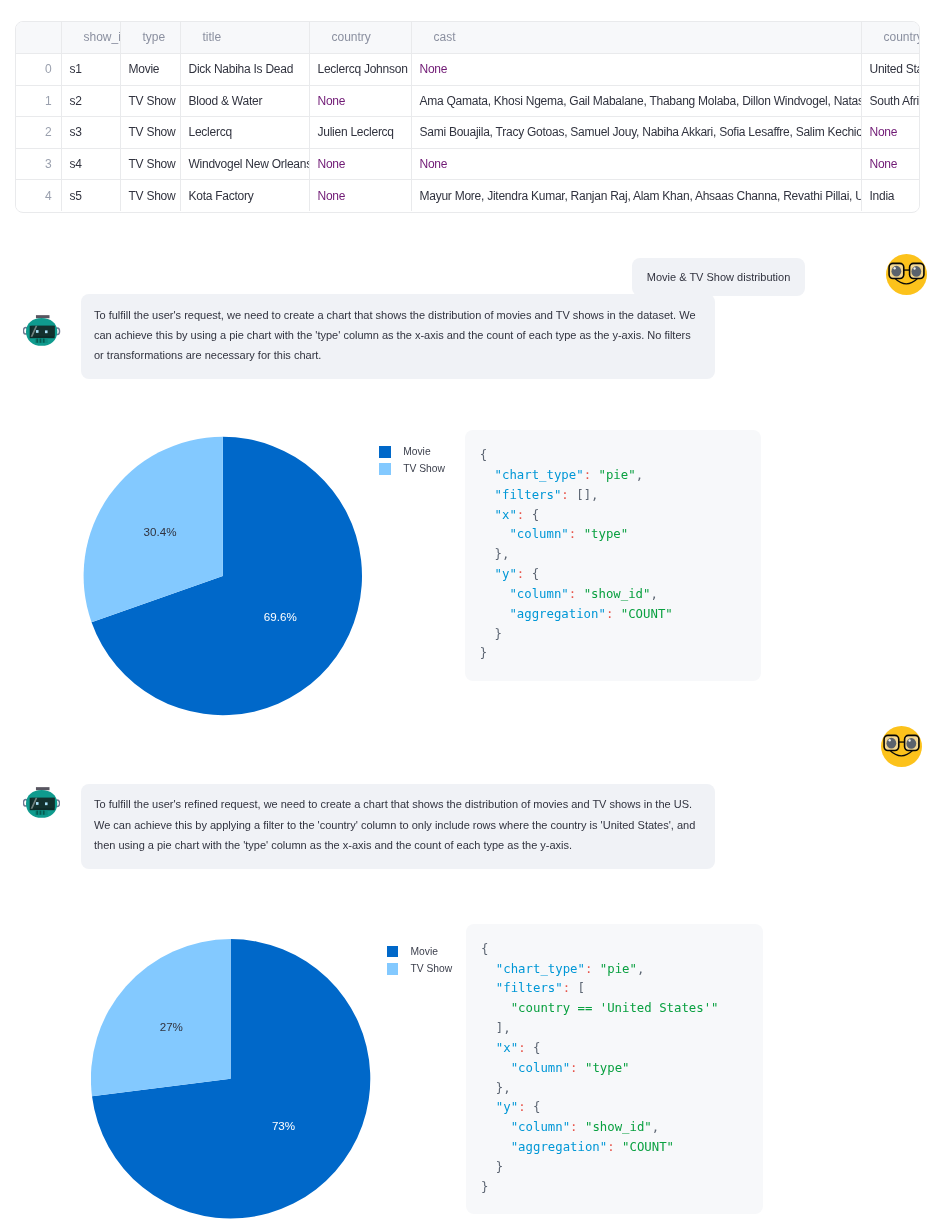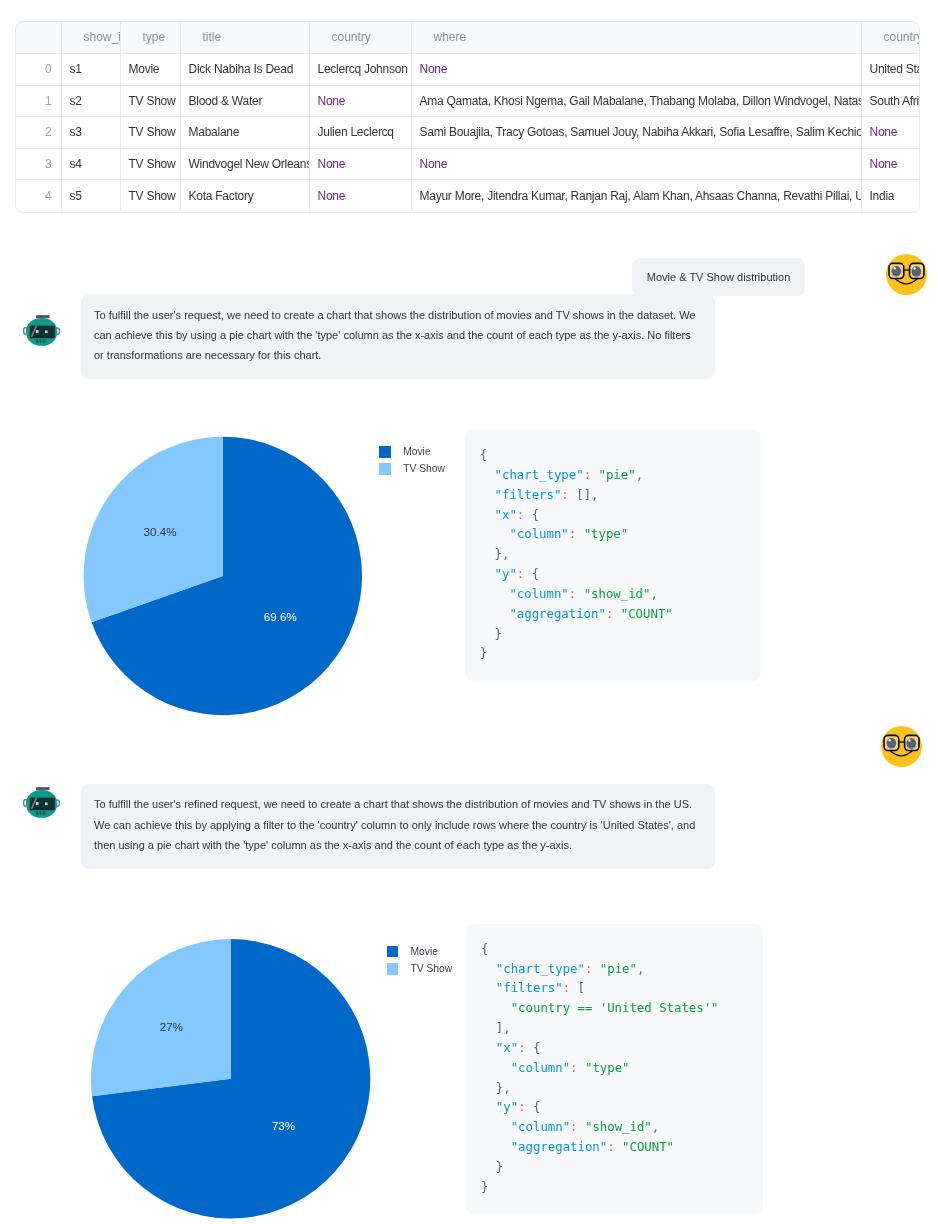--- a/index.html
+++ b/index.html
@@ -58,21 +58,21 @@
 
   <div class="df">
     <table>
       <thead>
         <tr>
           <th class="c-idx"></th>
           <th class="c-show">show_id</th>
           <th class="c-type">type</th>
           <th class="c-title">title</th>
           <th class="c-dir">country</th>
-          <th class="c-cast">where</th>
+          <th class="c-cast">cast</th>
           <th class="c-country">country</th>
         </tr>
       </thead>
       <tbody id="df-body">
           <tr>
             <td class="c-idx">0</td>
             <td class="c-show">s1</td>
             <td class="c-type">Movie</td>
             <td class="c-title">Dick Nabiha Is Dead</td>
             <td class="c-dir">Leclercq Johnson</td>
@@ -85,21 +85,21 @@
             <td class="c-type">TV Show</td>
             <td class="c-title">Blood &amp; Water</td>
             <td class="c-dir none-val">None</td>
             <td class="c-cast">Ama Qamata, Khosi Ngema, Gail Mabalane, Thabang Molaba, Dillon Windvogel, Natasha Thahane, Arno Greeff</td>
             <td class="c-country">South Africa</td>
           </tr>
           <tr>
             <td class="c-idx">2</td>
             <td class="c-show">s3</td>
             <td class="c-type">TV Show</td>
-            <td class="c-title">Mabalane</td>
+            <td class="c-title">Leclercq</td>
             <td class="c-dir">Julien Leclercq</td>
             <td class="c-cast">Sami Bouajila, Tracy Gotoas, Samuel Jouy, Nabiha Akkari, Sofia Lesaffre, Salim Kechiouche</td>
             <td class="c-country none-val">None</td>
           </tr>
           <tr>
             <td class="c-idx">3</td>
             <td class="c-show">s4</td>
             <td class="c-type">TV Show</td>
             <td class="c-title">Windvogel New Orleans</td>
             <td class="c-dir none-val">None</td>

